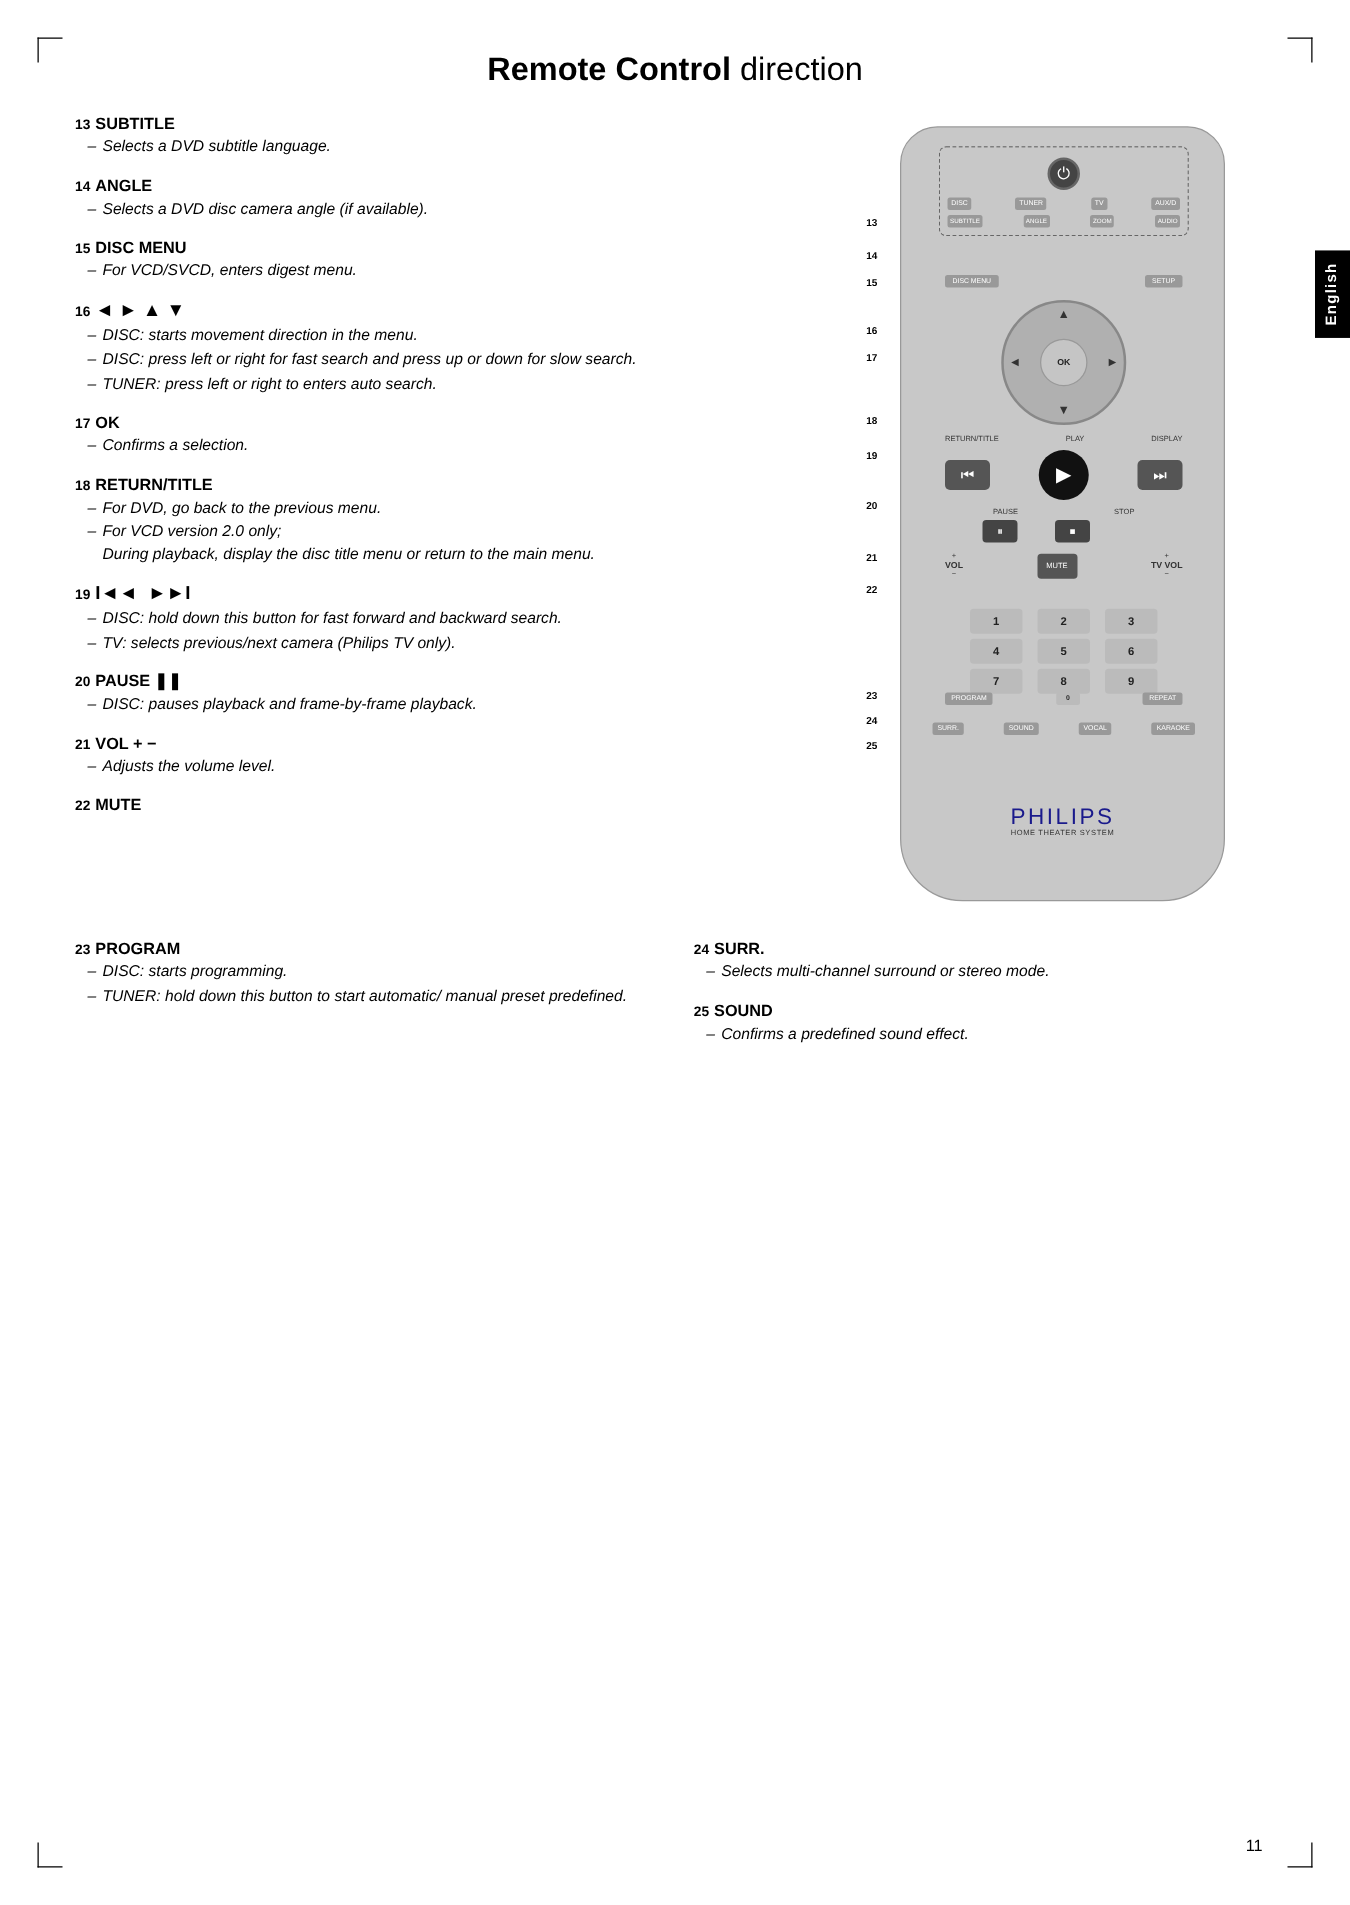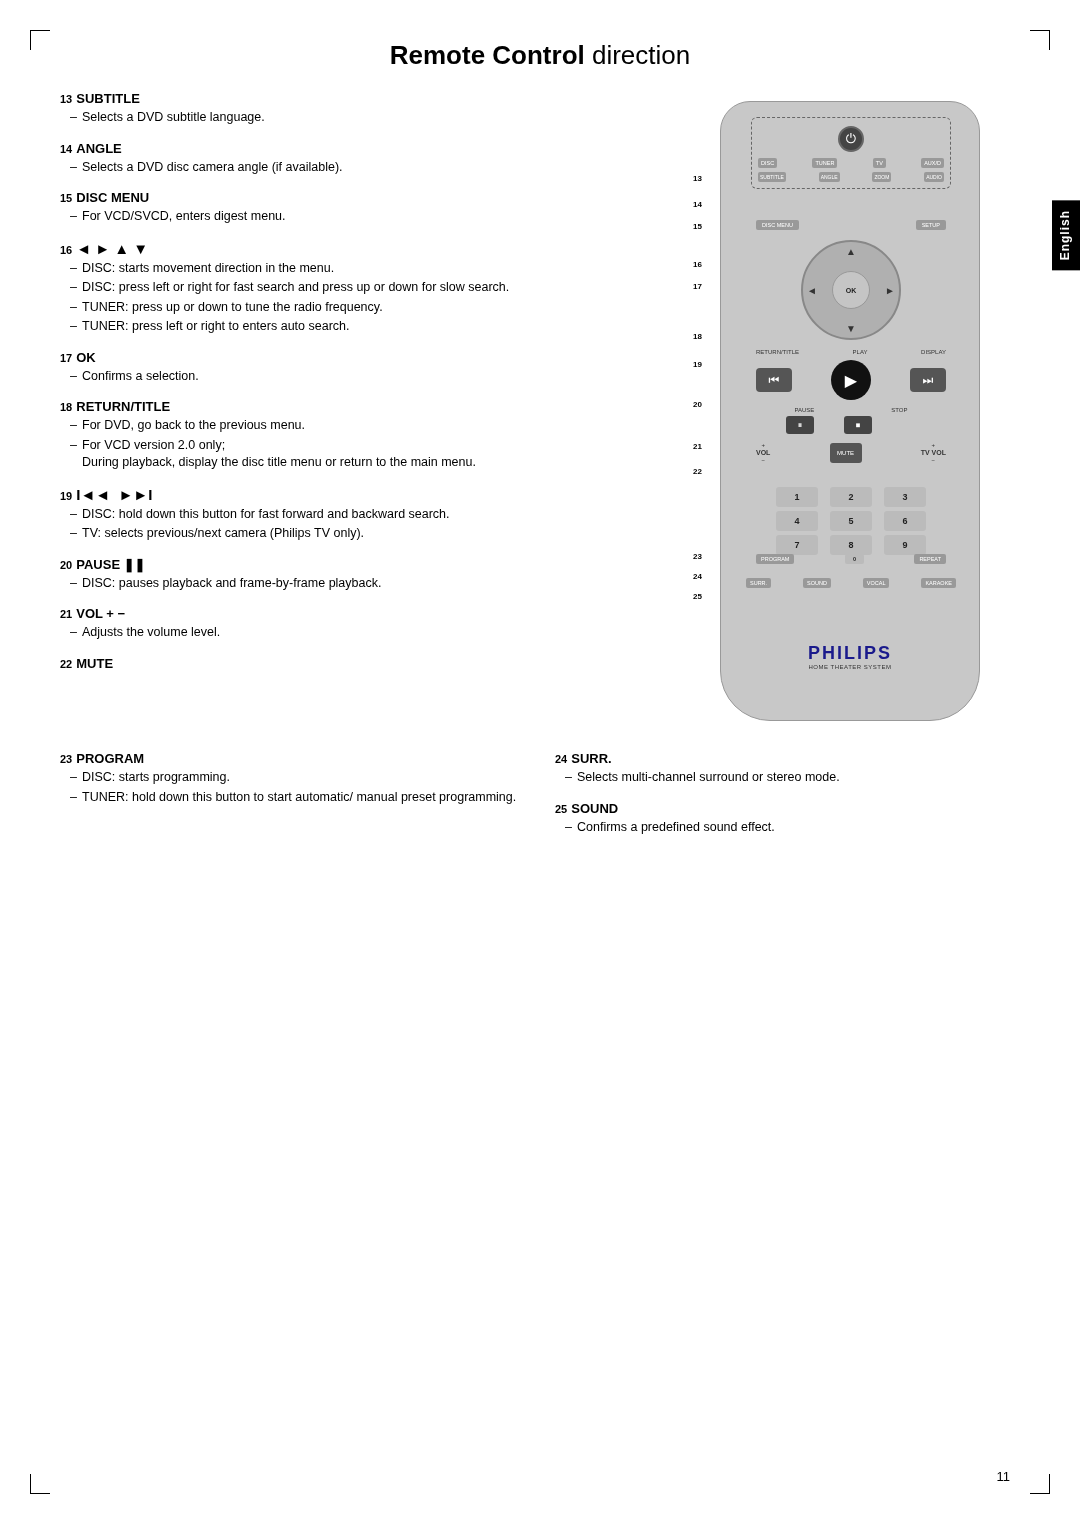--- a/index.html
+++ b/index.html
@@ -104,20 +104,21 @@
     }
 
     .section-title.symbols {
       font-size: 15px;
       text-transform: none;
     }
 
     .bullet-list {
       list-style: none;
       padding-left: 10px;
+      font-style: italic;
     }
 
     .bullet-list li {
       padding-left: 12px;
       position: relative;
       margin-bottom: 2px;
       line-height: 1.4;
       font-size: 12.5px;
     }
 
@@ -214,21 +215,20 @@
     </div>
 
     <div class="section">
       <div class="section-header">
         <span class="section-num">16</span>
         <span class="section-title symbols">◄ ► ▲ ▼</span>
       </div>
       <ul class="bullet-list">
         <li>DISC: starts movement direction in the menu.</li>
         <li>DISC: press left or right for fast search and press up or down for slow search.</li>
-        <li>TUNER: press up or down to tune the radio frequency.</li>
         <li>TUNER: press left or right to enters auto search.</li>
       </ul>
     </div>
 
     <div class="section">
       <div class="section-header">
         <span class="section-num">17</span>
         <span class="section-title">OK</span>
       </div>
       <ul class="bullet-list">
@@ -421,21 +421,21 @@
           </div>
 
           <div style="position:absolute;top:476px;left:25px;display:flex;justify-content:space-between;width:210px;">
             <div style="font-size:5.5px;background:#999;color:#fff;border-radius:2px;padding:2px 4px;">SURR.</div>
             <div style="font-size:5.5px;background:#999;color:#fff;border-radius:2px;padding:2px 4px;">SOUND</div>
             <div style="font-size:5.5px;background:#999;color:#fff;border-radius:2px;padding:2px 4px;">VOCAL</div>
             <div style="font-size:5.5px;background:#999;color:#fff;border-radius:2px;padding:2px 4px;">KARAOKE</div>
           </div>
 
           <div style="position:absolute;bottom:50px;left:50%;transform:translateX(-50%);text-align:center;white-space:nowrap;">
-            <div style="font-size:18px;font-weight:700;color:#1a1a8c;letter-spacing:2px;font-family:'Arial Black',Arial,sans-serif;">PHILIPS</div>
+            <div style="font-size:18px;font-weight:400;color:#1a1a8c;letter-spacing:2px;font-family:'Arial Black',Arial,sans-serif;">PHILIPS</div>
             <div style="font-size:6px;color:#333;letter-spacing:0.5px;">HOME THEATER SYSTEM</div>
           </div>
 
         </div>
       </div>
     </div>
   </div>
 
 </div>
 
@@ -443,21 +443,21 @@
 
   <div class="bottom-left-items">
 
     <div class="section">
       <div class="section-header">
         <span class="section-num">23</span>
         <span class="section-title">PROGRAM</span>
       </div>
       <ul class="bullet-list">
         <li>DISC: starts programming.</li>
-        <li>TUNER: hold down this button to start automatic/ manual preset programming.</li>
+        <li>TUNER: hold down this button to start automatic/ manual preset predefined.</li>
       </ul>
     </div>
   </div>
 
   <div class="bottom-right-items">
 
     <div class="section">
       <div class="section-header">
         <span class="section-num">24</span>
         <span class="section-title">SURR.</span>

